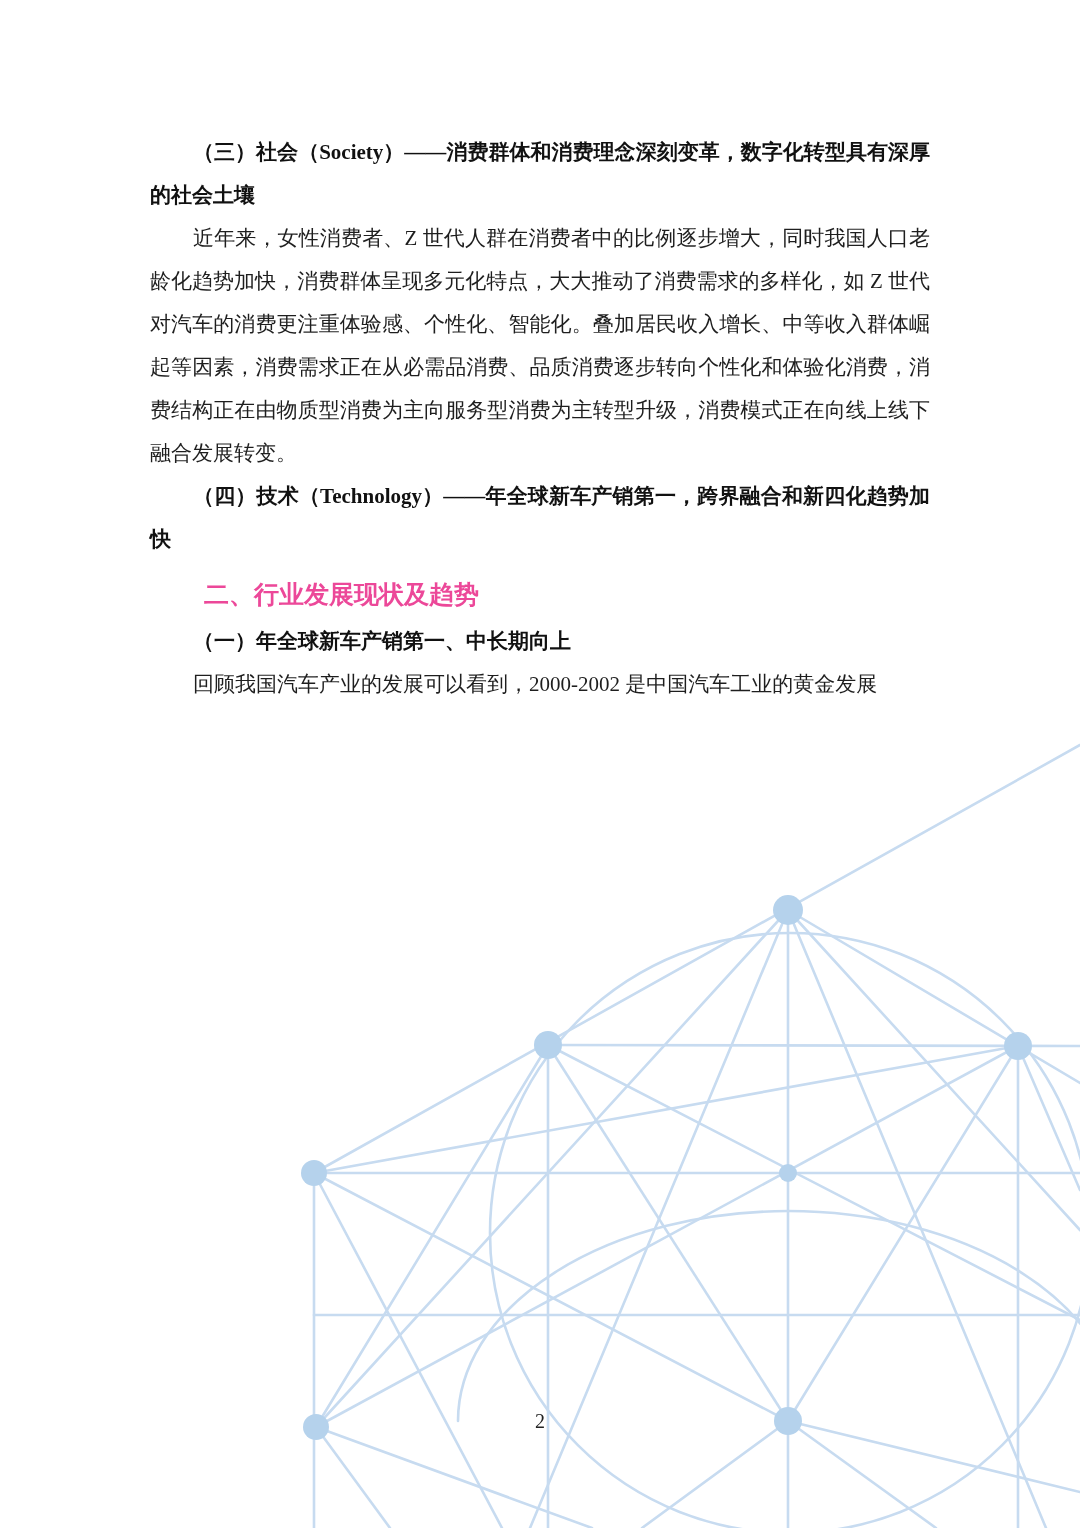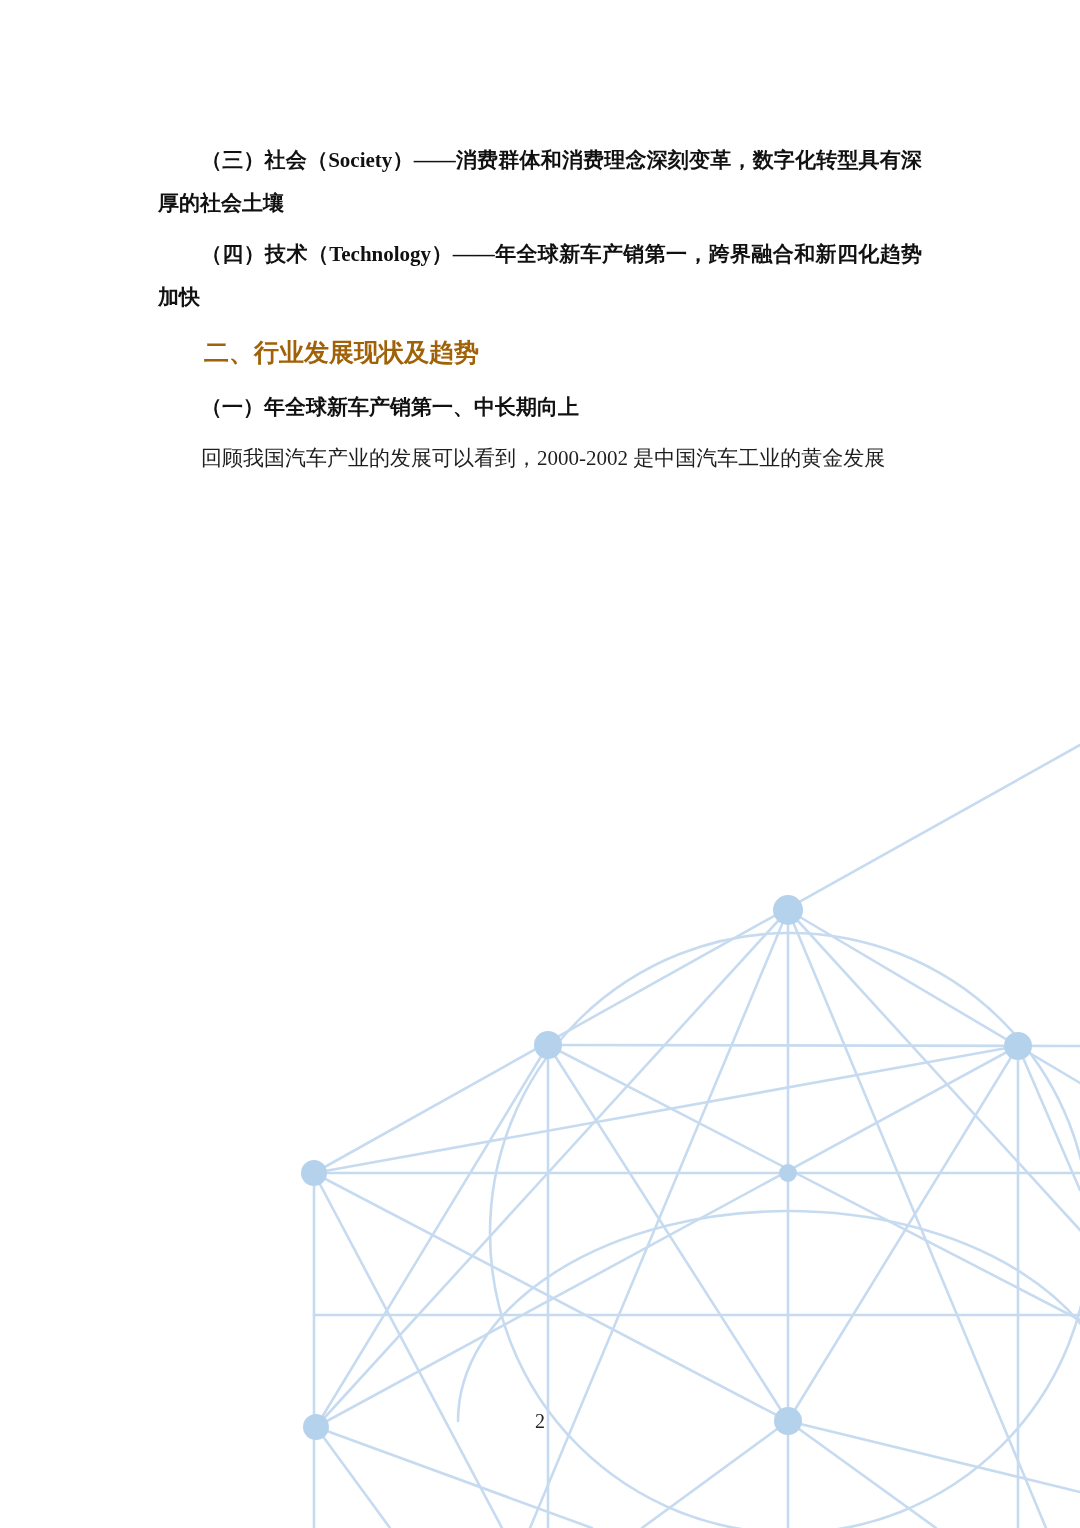--- a/index.html
+++ b/index.html
@@ -15,29 +15,29 @@
   .watermark{
     position:absolute;left:0;top:0;width:1080px;height:1528px;
     z-index:0;pointer-events:none;
   }
   .content{
     position:absolute;left:150px;top:131px;width:780px;
     z-index:1;
     font-size:21px;line-height:43px;
   }
   .content p,.content h2,.content h3{
-    margin:8px;padding:0;
+    margin:0;padding:0;
     text-align:justify;
     word-break:normal;
   }
   .indent{text-indent:43px;}
   .h-sub{font-size:21px;font-weight:700;color:#111;}
   .h-section{
     margin:9px 0 0 0;padding:0;
-    font-size:25px;line-height:50px;font-weight:700;color:#a16207;
+    font-size:25px;line-height:50px;font-weight:700;color:#ec4899;
     text-indent:54px;text-align:left;
   }
   .body-para{font-weight:400;}
   .page-number{
     position:absolute;left:0;right:0;top:1400px;
     text-align:center;z-index:1;
     font-size:20px;line-height:43px;color:#222;
   }
 </style>
 </head>
@@ -85,20 +85,21 @@
       <circle cx="1018" cy="1046" r="14"></circle>
       <circle cx="314" cy="1173" r="13"></circle>
       <circle cx="788" cy="1173" r="9"></circle>
       <circle cx="316" cy="1427" r="13"></circle>
       <circle cx="788" cy="1421" r="14"></circle>
     </g>
   </svg>
 
   <main class="content">
     <h2 class="h-sub indent">（三）社会（Society）——消费群体和消费理念深刻变革，数字化转型具有深厚的社会土壤</h2>
+    <p class="body-para indent">近年来，女性消费者、Z 世代人群在消费者中的比例逐步增大，同时我国人口老龄化趋势加快，消费群体呈现多元化特点，大大推动了消费需求的多样化，如 Z 世代对汽车的消费更注重体验感、个性化、智能化。叠加居民收入增长、中等收入群体崛起等因素，消费需求正在从必需品消费、品质消费逐步转向个性化和体验化消费，消费结构正在由物质型消费为主向服务型消费为主转型升级，消费模式正在向线上线下融合发展转变。</p>
 
     <h2 class="h-sub indent">（四）技术（Technology）——年全球新车产销第一，跨界融合和新四化趋势加快</h2>
 
     <h1 class="h-section">二、行业发展现状及趋势</h1>
     <h3 class="h-sub indent">（一）年全球新车产销第一、中长期向上</h3>
     <p class="body-para indent">回顾我国汽车产业的发展可以看到，2000-2002 是中国汽车工业的黄金发展</p>
   </main>
 
   <footer class="page-number">2</footer>
 </div>

